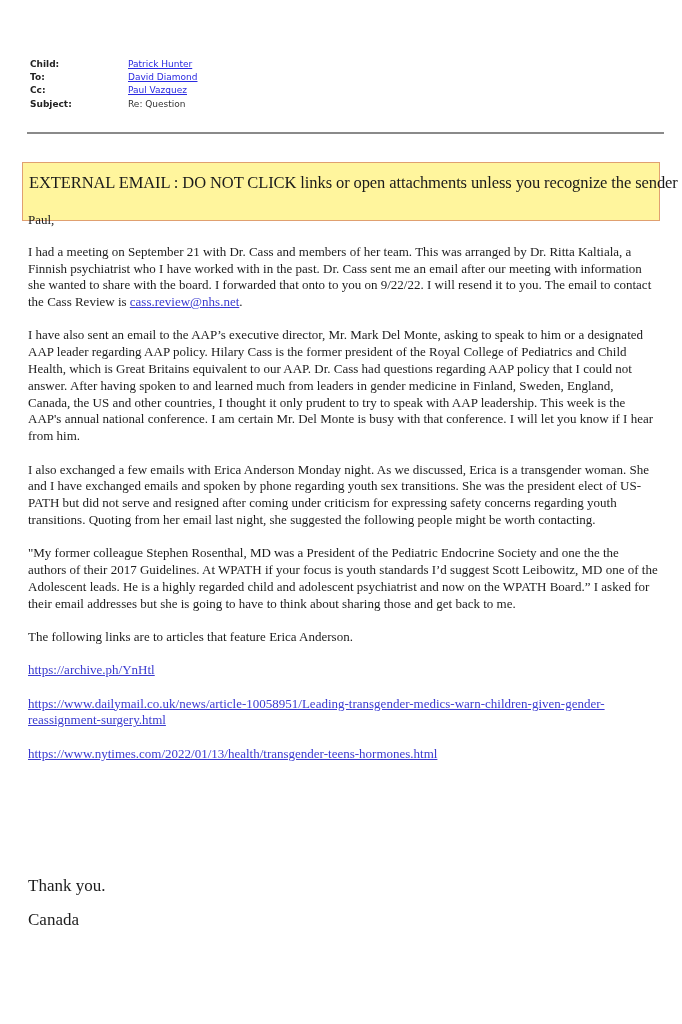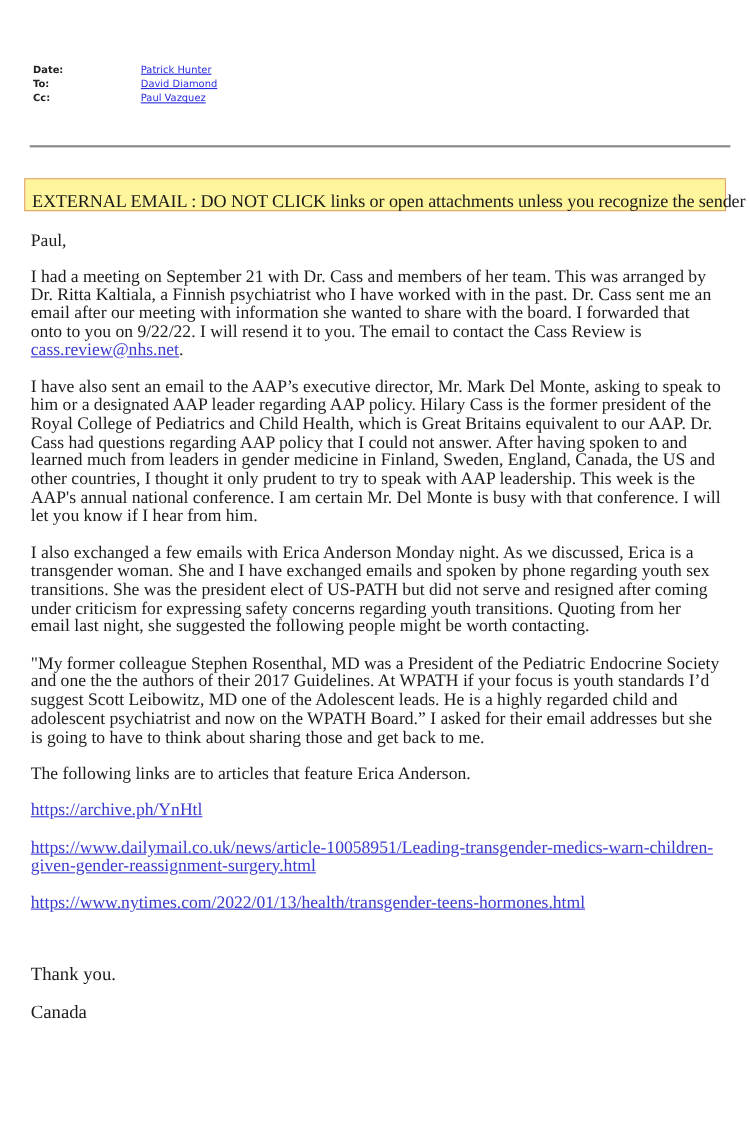--- a/index.html
+++ b/index.html
@@ -43,21 +43,21 @@
       top: 132px;
       width: 637px;
       height: 2px;
       background: #8a8a8a;
     }
     .banner {
       position: absolute;
       left: 22px;
       top: 162px;
       width: 638px;
-      height: 30px;
+      height: 59px;
       background: #fff59d;
       border: 1.5px solid #e0a070;
       box-sizing: border-box;
     }
     .banner-line {
       position: absolute;
       left: 6px;
       font-family: "Liberation Serif", serif;
       font-size: 16.5px;
       color: #1a1a1a;
@@ -65,49 +65,53 @@
       letter-spacing: -0.1px;
     }
     .banner-line.l1 { top: 10px; }
     .banner-line.l2 { top: 18px; }
     .body {
       position: absolute;
       left: 28px;
       top: 212px;
       width: 630px;
       font-family: "Liberation Serif", serif;
-      font-size: 16px;
+      font-size: 13px;
       line-height: 16.8px;
       color: #1c1c1c;
     }
     .body p {
       margin: 0 0 16.5px 0;
     }
     .link {
       color: #3a3ad0;
       text-decoration: underline;
     }
     .greeting { margin-bottom: 15px !important; }
     .closing { position: absolute; left: 28px; font-family: "Liberation Serif", serif; font-size: 17px; color: #1c1c1c; }
   </style>
 </head>
 <body>
 
 <div class="header">
   <div class="header-row">
-    <span class="header-label">Date:</span>
+    <span class="header-label">Child:</span>
     <span class="header-value link">Patrick Hunter</span>
   </div>
   <div class="header-row">
     <span class="header-label">To:</span>
     <span class="header-value link">David Diamond</span>
   </div>
   <div class="header-row">
     <span class="header-label">Cc:</span>
     <span class="header-value link">Paul Vazquez</span>
+  </div>
+  <div class="header-row">
+    <span class="header-label">Subject:</span>
+    <span class="header-value">Re: Question</span>
   </div>
 </div>
 
 <div class="separator"></div>
 
 <div class="banner">
   <span class="banner-line l1">EXTERNAL EMAIL : DO NOT CLICK links or open attachments unless you recognize the sender</span>
 </div>
 
 <div class="body">

